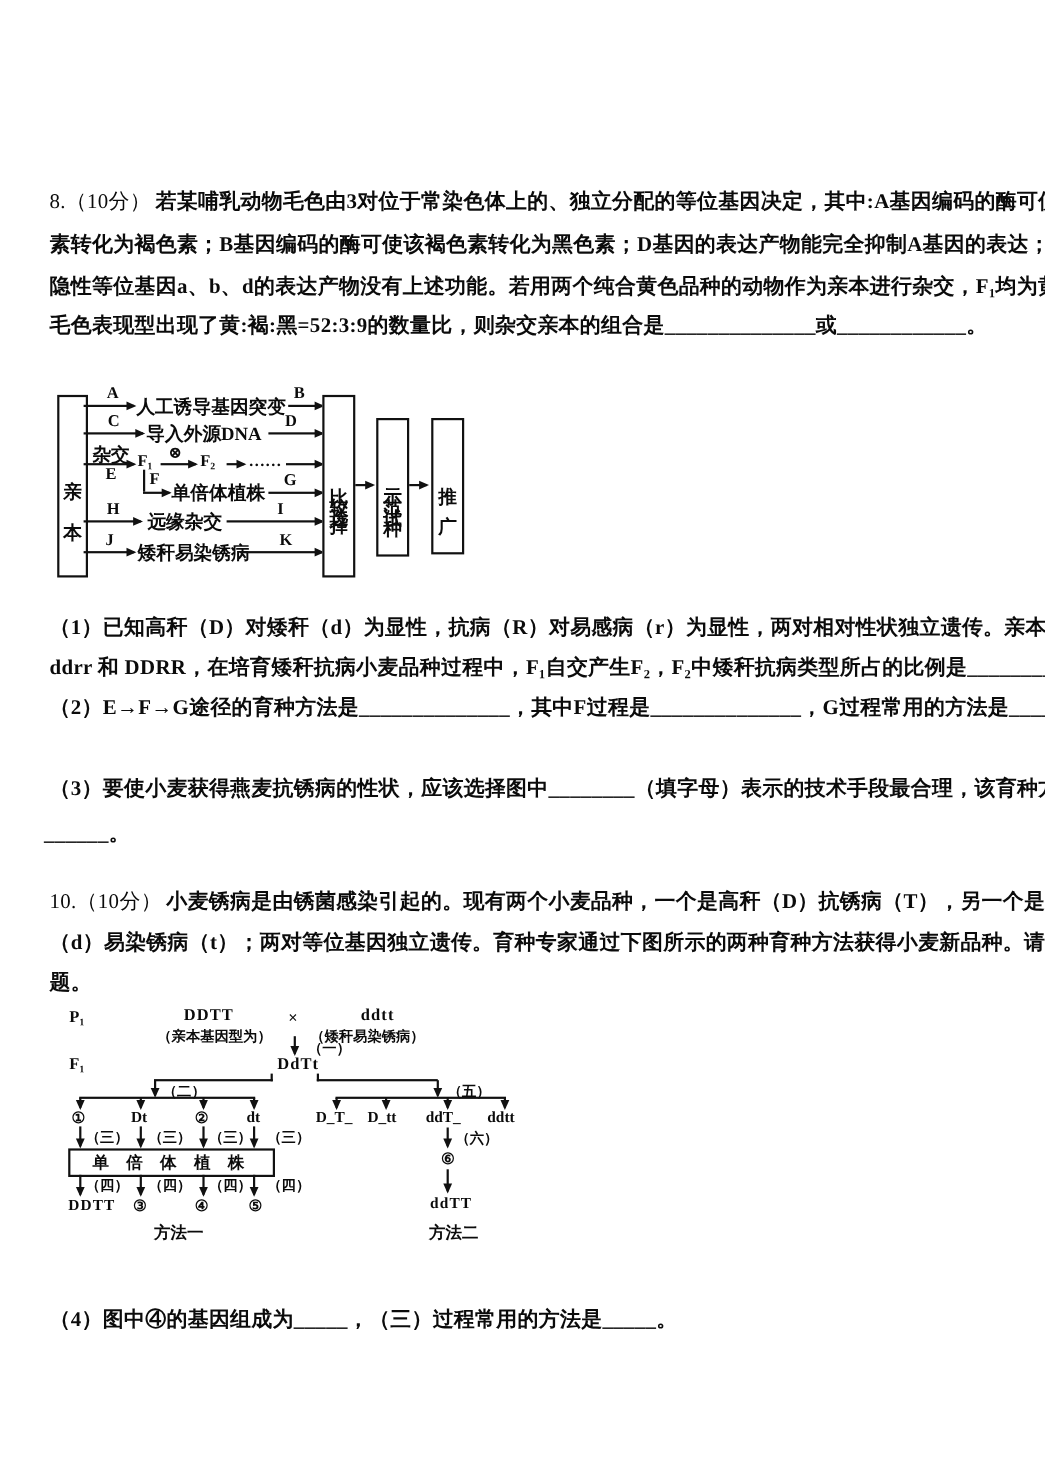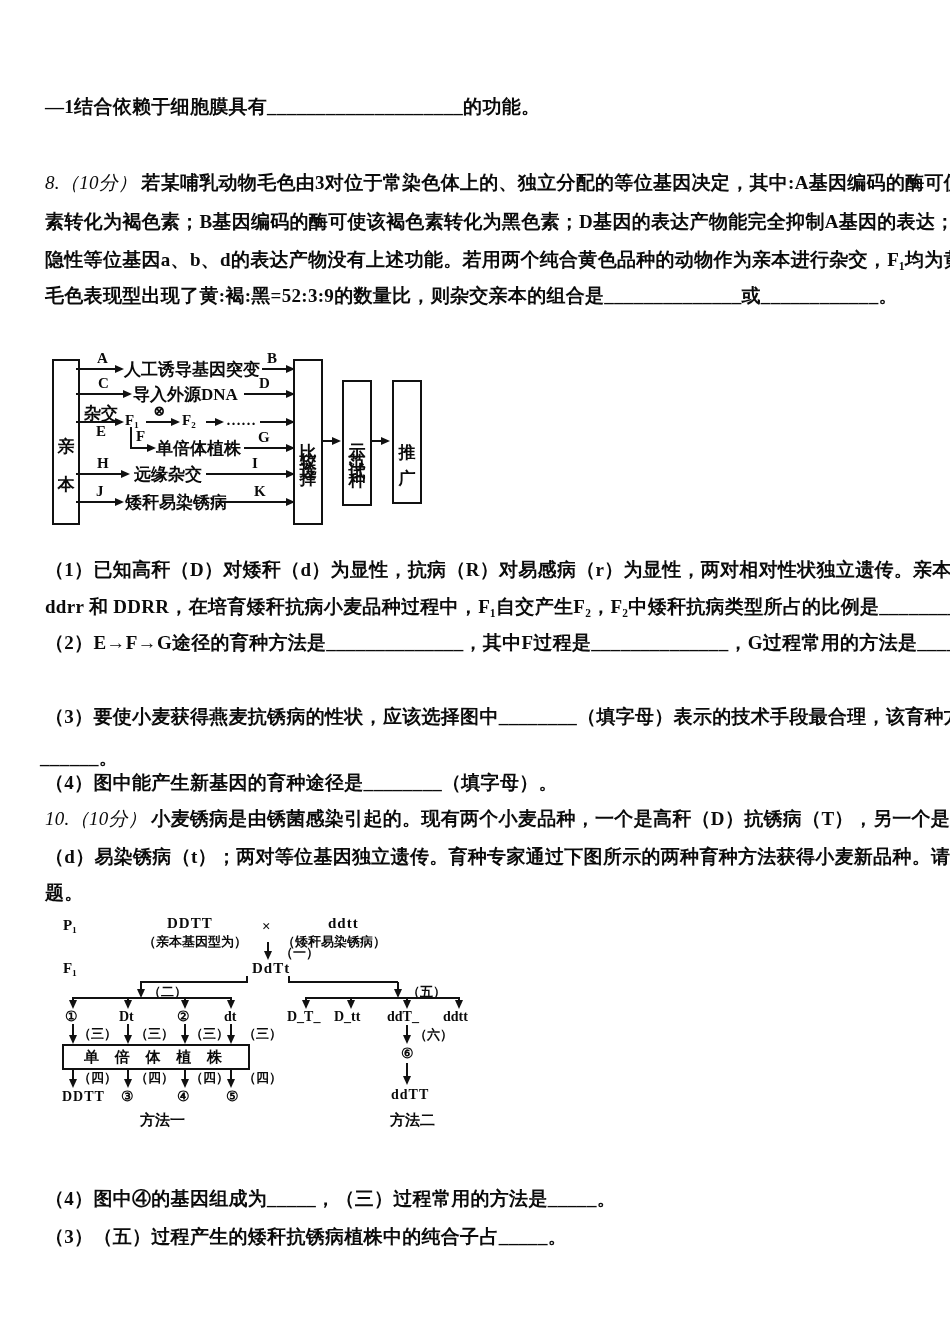--- a/index.html
+++ b/index.html
@@ -1,20 +1,20 @@
 <!DOCTYPE html>
 <html><head>
 <meta charset="utf-8">
 <style>
   html,body{margin:0;padding:0;background:#fff;}
   .page{position:relative;width:950px;height:1344px;background:#fff;overflow:hidden;
         font-family:"Liberation Serif","DejaVu Serif",serif;color:#0b0b0b;}
   .ln{position:absolute;left:45px;margin:0;font-size:19px;font-weight:bold;
       white-space:nowrap;letter-spacing:0.3px;}
-  .qn{font-weight:normal;padding-right:4px;font-style:italic;}
+  .qn{font-weight:normal;padding-right:4px;}
   .cont{left:40px;}
   
   .dg{position:absolute;}
   .dg span{position:absolute;white-space:nowrap;}
   .ha{position:absolute;height:0;border-top:2px solid #111;}
   .ha::after{content:'';position:absolute;right:-2px;top:-5px;width:0;height:0;
              border-left:9px solid #111;border-top:4px solid transparent;border-bottom:4px solid transparent;}
   .hl{position:absolute;height:0;border-top:2px solid #111;}
   .vl{position:absolute;width:0;border-left:2px solid #111;}
   .va{position:absolute;width:0;border-left:2px solid #111;}
@@ -32,21 +32,20 @@
   .t2{font-weight:bold;font-size:15px;}
   .t2s{font-weight:bold;font-size:14px;}
   .hap{position:absolute;border:2px solid #111;display:flex;align-items:center;justify-content:center;
        font-weight:bold;font-size:15px;letter-spacing:6px;}
 </style>
 </head>
 <body>
 
 <div class="page">
 
-  <p class="ln" style="top:94px">—1结合依赖于细胞膜具有____________________的功能。</p>
 
   <p class="ln" style="top:170px"><span class="qn">8.（10分）</span><span>若某哺乳动物毛色由3对位于常染色体上的、独立分配的等位基因决定，其中:A基因编码的酶可使黄色</span></p>
   <p class="ln" style="top:209px">素转化为褐色素；B基因编码的酶可使该褐色素转化为黑色素；D基因的表达产物能完全抑制A基因的表达；相应的</p>
   <p class="ln" style="top:247px">隐性等位基因a、b、d的表达产物没有上述功能。若用两个纯合黄色品种的动物作为亲本进行杂交，F₁均为黄色，F₂中</p>
   <p class="ln" style="top:283px">毛色表现型出现了黄:褐:黑=52:3:9的数量比，则杂交亲本的组合是______________或____________。</p>
 
 
   <div class="dg" style="left:40px;top:355px;width:420px;height:186px">
     <div class="bx" style="left:12px;top:4px;width:24px;height:162px">
         <span class="vt g1" style="position:static">亲本</span>
@@ -105,21 +104,20 @@
     <div class="bx" style="left:352px;top:25px;width:26px;height:120px">
         <span class="vt g3" style="position:static">推广</span>
       </div>
   </div>
 
   <p class="ln" style="top:557px">（1）已知高秆（D）对矮秆（d）为显性，抗病（R）对易感病（r）为显性，两对相对性状独立遗传。亲本基因型为</p>
   <p class="ln" style="top:594px">ddrr 和 DDRR，在培育矮秆抗病小麦品种过程中，F₁自交产生F₂，F₂中矮秆抗病类型所占的比例是________。</p>
   <p class="ln" style="top:630px">（2）E→F→G途径的育种方法是______________，其中F过程是______________，G过程常用的方法是__________</p>
   <p class="ln" style="top:704px">（3）要使小麦获得燕麦抗锈病的性状，应该选择图中________（填字母）表示的技术手段最合理，该育种方法是___</p>
   <p class="ln cont" style="top:745px">______。</p>
-  <p class="ln" style="top:770px">（4）图中能产生新基因的育种途径是________（填字母）。</p>
 
   <p class="ln" style="top:806px"><span class="qn">10.（10分）</span><span>小麦锈病是由锈菌感染引起的。现有两个小麦品种，一个是高秆（D）抗锈病（T），另一个是矮秆</span></p>
   <p class="ln" style="top:844px">（d）易染锈病（t）；两对等位基因独立遗传。育种专家通过下图所示的两种育种方法获得小麦新品种。请回答下列问</p>
   <p class="ln" style="top:880px">题。</p>
 
   <div class="dg" style="left:40px;top:905px;width:460px;height:232px">
     <span class="t2" style="left:23px;top:12px">P₁</span>
     <span class="t2" style="left:127px;top:10px;letter-spacing:1px">DDTT</span>
     <span class="sm" style="left:103px;top:28px">（亲本基因型为）</span>
     <span class="t2" style="left:222px;top:13px">×</span>
@@ -188,15 +186,14 @@
 
     <div class="va" style="left:366px;top:120px;height:17px"></div>
     <span class="sm" style="left:374px;top:121px">（六）</span>
     <span class="t2s" style="left:361px;top:140px">⑥</span>
     <div class="va" style="left:366px;top:158px;height:20px"></div>
     <span class="t2s" style="left:351px;top:182px;letter-spacing:1px">ddTT</span>
     <span class="t2" style="left:350px;top:206px">方法二</span>
   </div>
 
   <p class="ln" style="top:1186px">（4）图中④的基因组成为_____，（三）过程常用的方法是_____。</p>
-  <p class="ln" style="top:1224px">（3）（五）过程产生的矮秆抗锈病植株中的纯合子占_____。</p>
 
 </div>
 
 </body></html>

